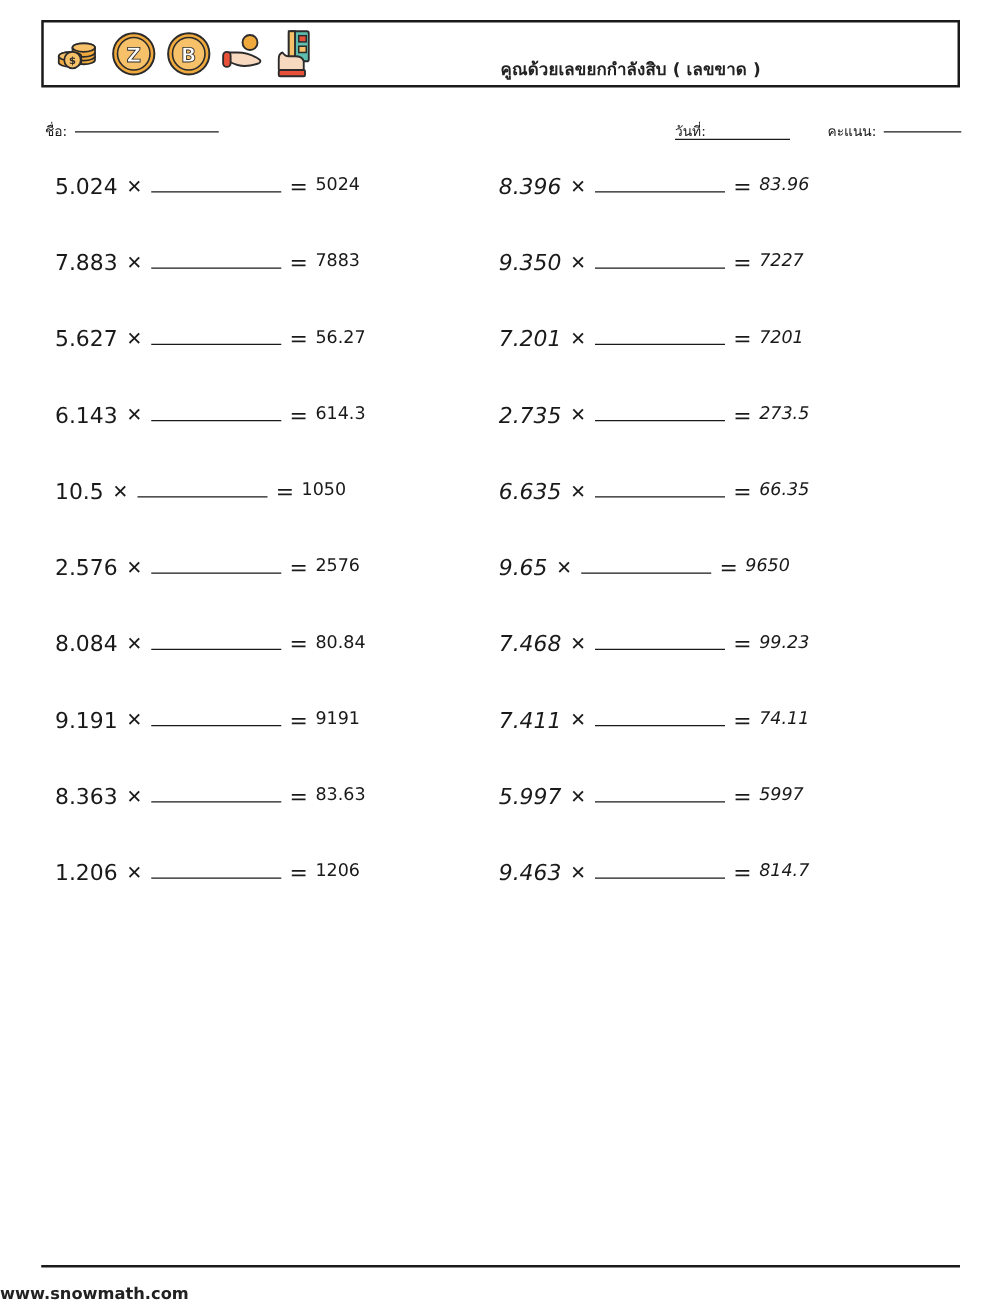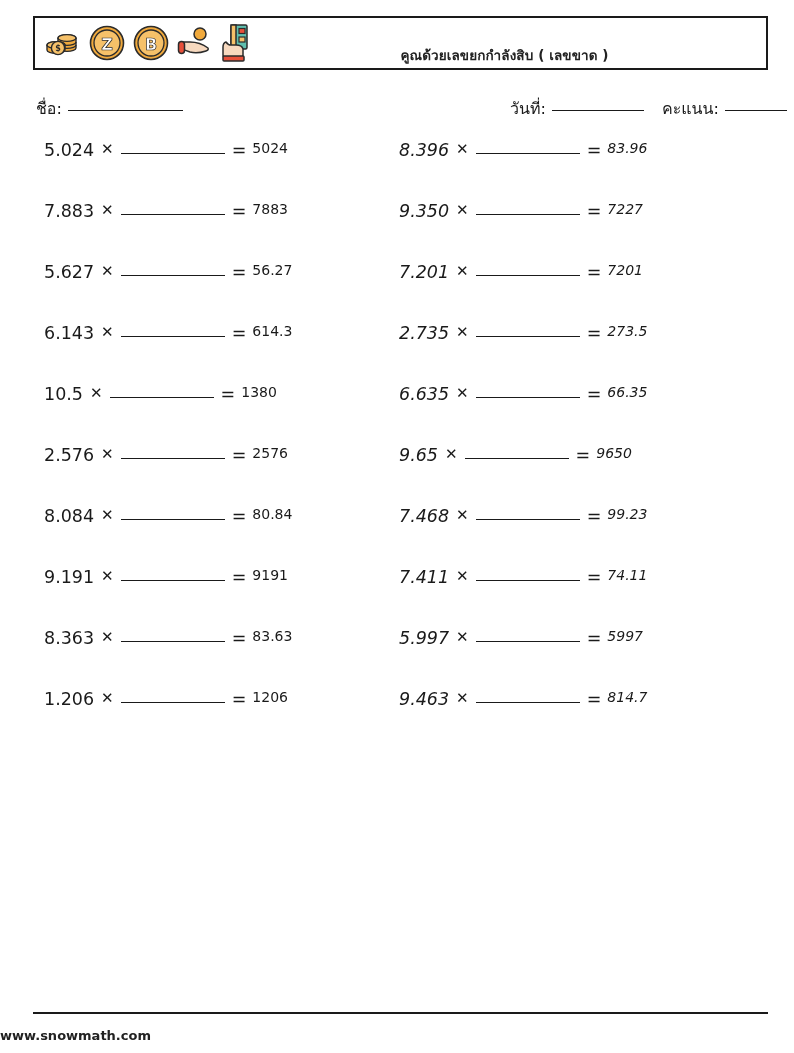--- a/index.html
+++ b/index.html
@@ -56,35 +56,35 @@
   
   .meta-row {
     position: absolute;
     left: 0;
     top: 96px;
     width: 794px;
     height: 24px;
   }
   .meta-field {
     position: absolute;
-    font-size: 16px;
+    font-size: 11px;
     color: #1a1a1a;
     white-space: nowrap;
     display: flex;
     align-items: baseline;
   }
   .meta-label { margin-right: 6px; }
   .meta-blank {
     display: inline-block;
     border-bottom: 1.6px solid #1a1a1a;
     position: relative;
     top: -3px;
   }
   #meta-name  { left: 36px;  top: 0; }
-  #meta-date  { left: 510px; top: 0; }
+  #meta-date  { left: 540px; top: 0; flex-direction: column; }
   #meta-score { left: 662px; top: 0; }
   #meta-name  .meta-blank { width: 115px; }
   #meta-date  .meta-blank { width: 92px;  }
   #meta-score .meta-blank { width: 62px;  }
 
   
   .problems {
     position: absolute;
     left: 0;
     top: 140px;
@@ -266,21 +266,21 @@
         <span class="prob-times">✕</span>
         <span class="prob-blank"></span>
         <span class="prob-eq">=</span>
         <span class="prob-result">614.3</span>
       </div>
       <div class="prob-row">
         <span class="prob-operand">10.5</span>
         <span class="prob-times">✕</span>
         <span class="prob-blank"></span>
         <span class="prob-eq">=</span>
-        <span class="prob-result">1380</span>
+        <span class="prob-result">1050</span>
       </div>
       <div class="prob-row">
         <span class="prob-operand">2.576</span>
         <span class="prob-times">✕</span>
         <span class="prob-blank"></span>
         <span class="prob-eq">=</span>
         <span class="prob-result">2576</span>
       </div>
       <div class="prob-row">
         <span class="prob-operand">8.084</span>

